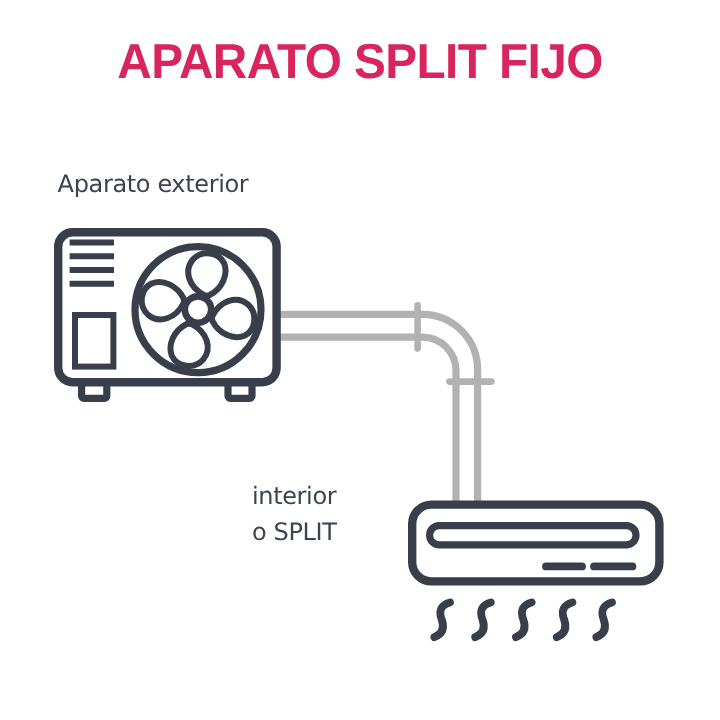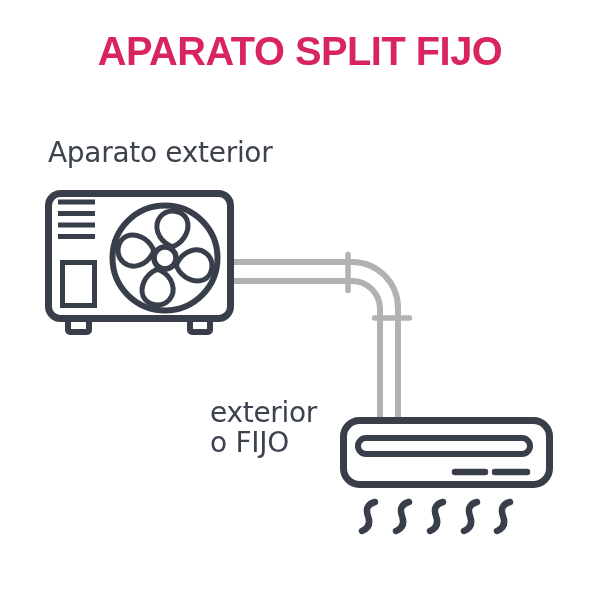--- a/index.html
+++ b/index.html
@@ -29,21 +29,21 @@
     font-size: 41px;
     letter-spacing: -0.5px;
     color: var(--accent);
     transform: scaleX(0.97);
     transform-origin: 50% 50%;
     white-space: nowrap;
   }
   .unit-label {
     position: absolute;
     font-family: "DejaVu Sans", "Liberation Sans", sans-serif;
-    font-size: 28px;
+    font-size: 20px;
     font-weight: 500;
     color: var(--text);
     letter-spacing: -0.3px;
     line-height: 30px;
     white-space: nowrap;
   }
   .label-outdoor { left: 48px; top: 138px; }
   .label-indoor  { left: 210px; top: 398px; }
   .layer { position: absolute; left: 0; top: 0; }
   .svg-outdoor { left: 44px; top: 188px; }
@@ -56,22 +56,22 @@
 </head>
 <body>
 
 <div class="stage">
 
   <h1 class="page-title">APARATO SPLIT FIJO</h1>
 
   <div class="unit-label label-outdoor">Aparato exterior</div>
 
   <div class="unit-label label-indoor">
-    <div>exterior</div>
-    <div>o FIJO</div>
+    <div>interior</div>
+    <div>o SPLIT</div>
   </div>
 
   <svg class="layer" width="600" height="600" viewBox="0 0 600 600">
     <g>
       <path class="pipe" stroke-width="6" d="M 230 262 H 352 A 46 46 0 0 1 398 308 V 421"></path>
       <path class="pipe" stroke-width="6" d="M 230 281 H 352 A 28 28 0 0 1 380 309 V 421"></path>
     </g>
     <g stroke-linecap="round">
       <path class="pipe" stroke-width="5.5" d="M 348 254.5 V 290.5"></path>
       <path class="pipe" stroke-width="5.5" d="M 374.5 318 H 409.5"></path>

